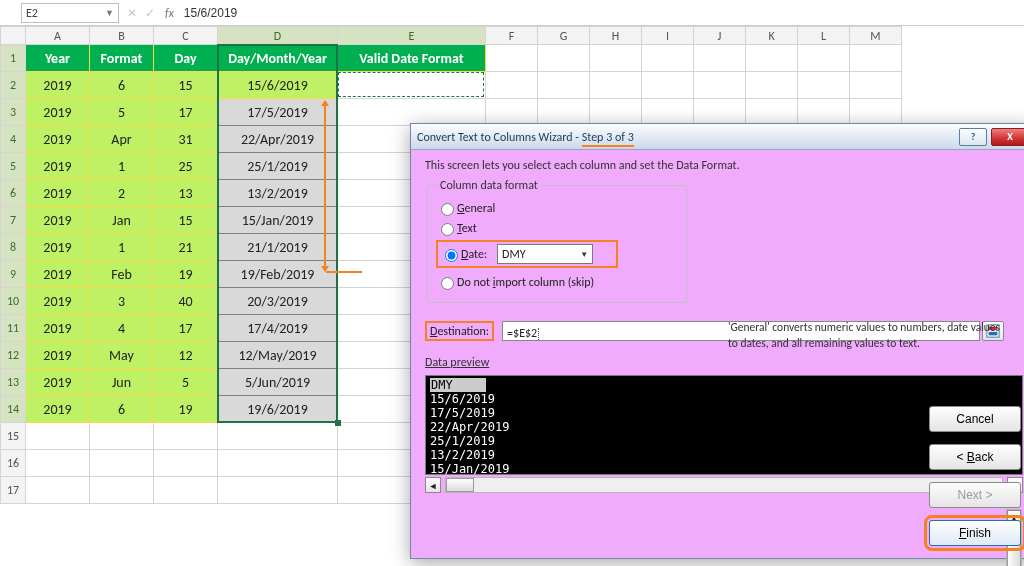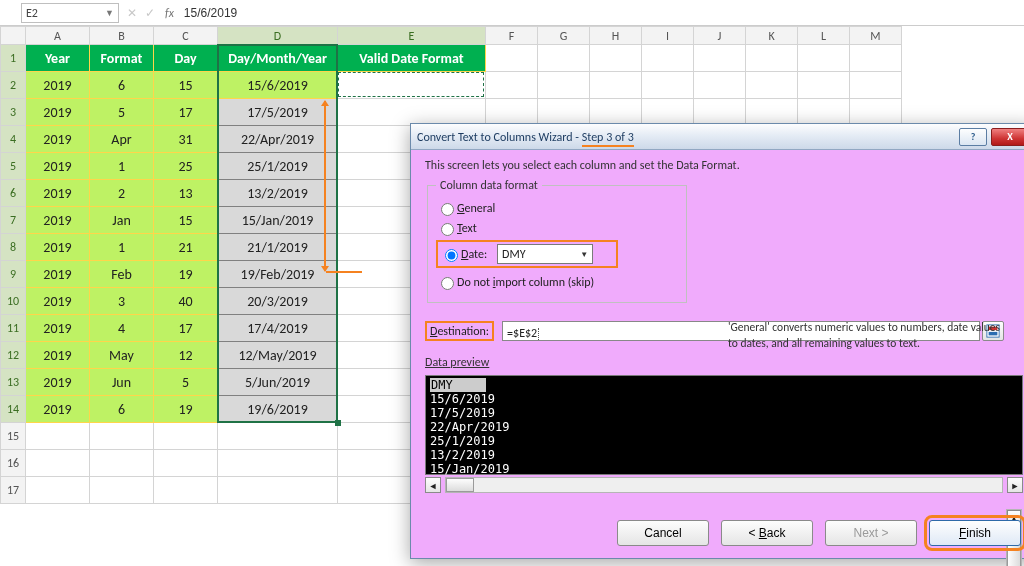--- a/index.html
+++ b/index.html
@@ -76,21 +76,21 @@
   .preview-label { margin-top:14px; color:#333; text-decoration:underline;}
   .preview { margin-top:6px; height:100px; border:1px solid #7a7a7a; background:#000; color:#fff; font-family:Consolas,monospace; font-size:12px; padding:2px 4px 2px 4px; display:flex; flex-direction:column; }
   .preview .hdr { background:#ccc; color:#000; width:56px; padding-left:1px;}
   .preview-scroll { display:flex; align-items:center; gap:4px; margin-top:2px; }
   .sbbtn { width:16px;height:16px;border:1px solid #8a8a8a;background:linear-gradient(#fdfdfd,#e5e5e5); font-size:9px; display:flex;align-items:center;justify-content:center;}
   .sbtrk { flex:1; height:16px; border:1px solid #b5b5b5; background:#efefef; position:relative;}
   .sbthumb { position:absolute; left:0; top:0; height:100%; width:28px; background:linear-gradient(#fdfdfd,#dcdcdc); border:1px solid #9a9a9a;}
   .vscroll { position:absolute; right:13px; top:385px; width:16px; height:90px; background:#efefef; border:1px solid #b5b5b5; display:flex; flex-direction:column; justify-content:space-between;}
   .vscroll .vbtn{height:15px;border:1px solid #8a8a8a;background:linear-gradient(#fdfdfd,#e5e5e5);font-size:8px;display:flex;align-items:center;justify-content:center;}
   .vscroll .vthumb{flex:1;border:1px solid #9a9a9a;background:linear-gradient(90deg,#fdfdfd,#dcdcdc);}
-  .btnrow { position:absolute; right:14px; bottom:12px; display:flex; gap:12px;}
+  .btnrow { position:absolute; right:14px; bottom:12px; display:flex; gap:12px;flex-direction:column;}
   .btn { width:92px; height:26px; border:1px solid #8a8a8a; background:linear-gradient(#fdfdfd,#e5e5e5); border-radius:3px; font-size:12px;}
   .btn.dis { color:#9a9a9a; }
   .btn.primary { outline:3px solid #f58220; outline-offset:2px; background:linear-gradient(#fefefe,#dfe9f6); border-color:#2f6aa8;}
   .btn u { text-decoration:underline;}
 </style>
 </head>
 <body>
 
 <div class="fxbar">
   <div class="namebox">

